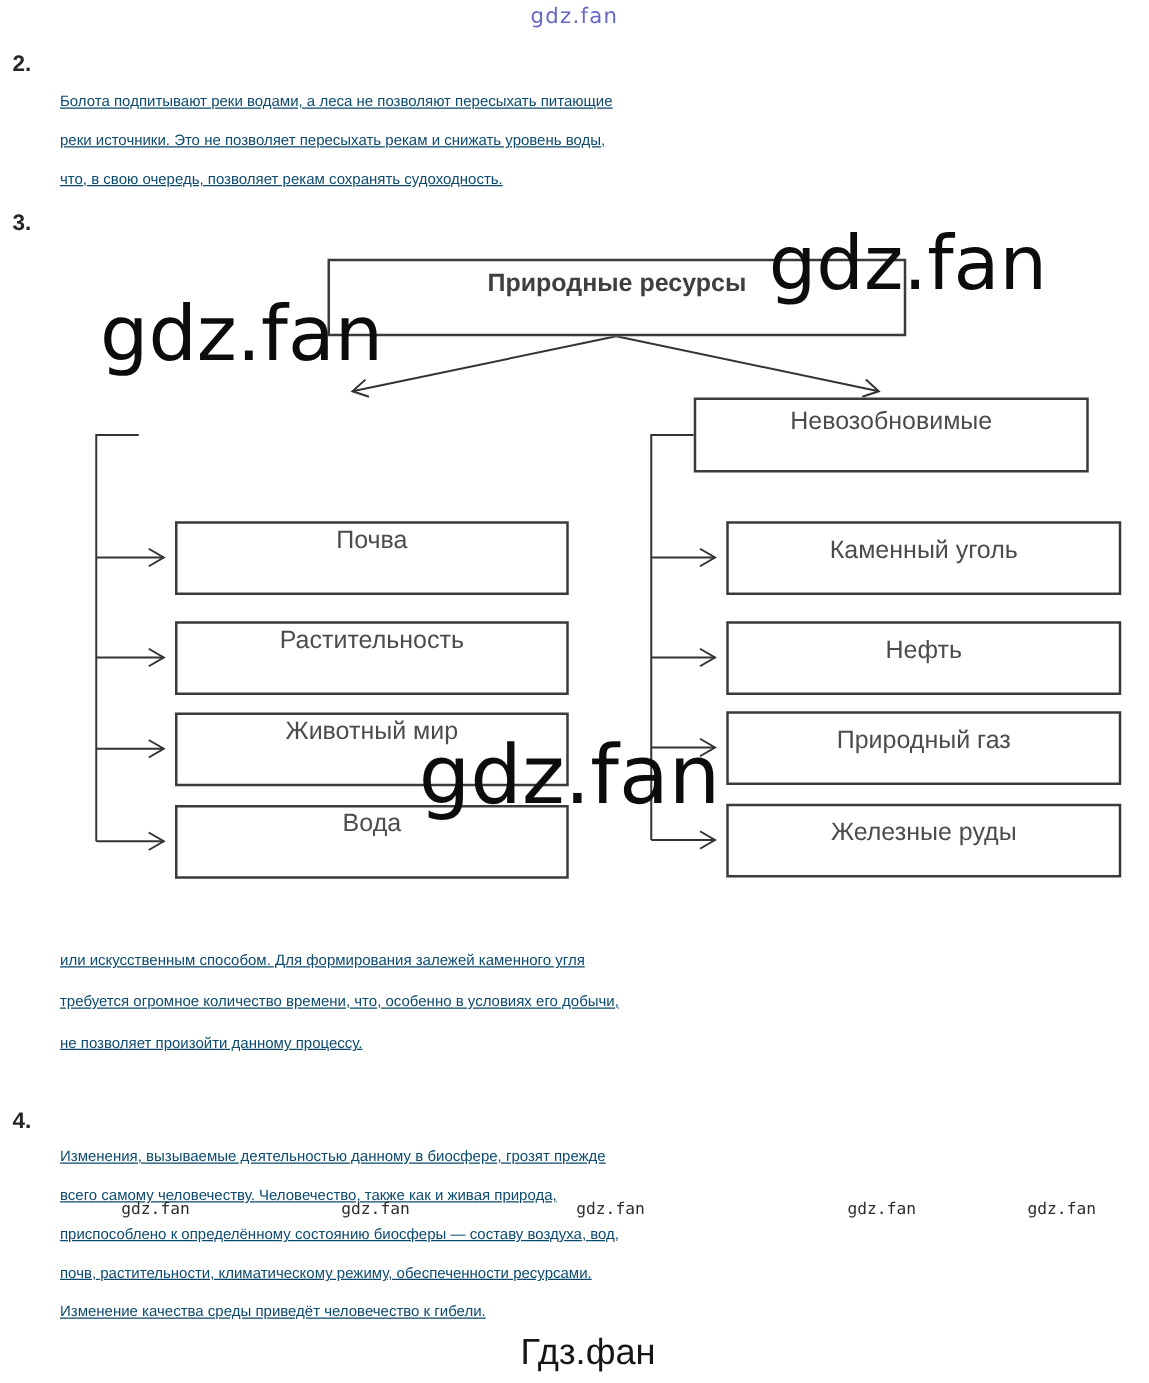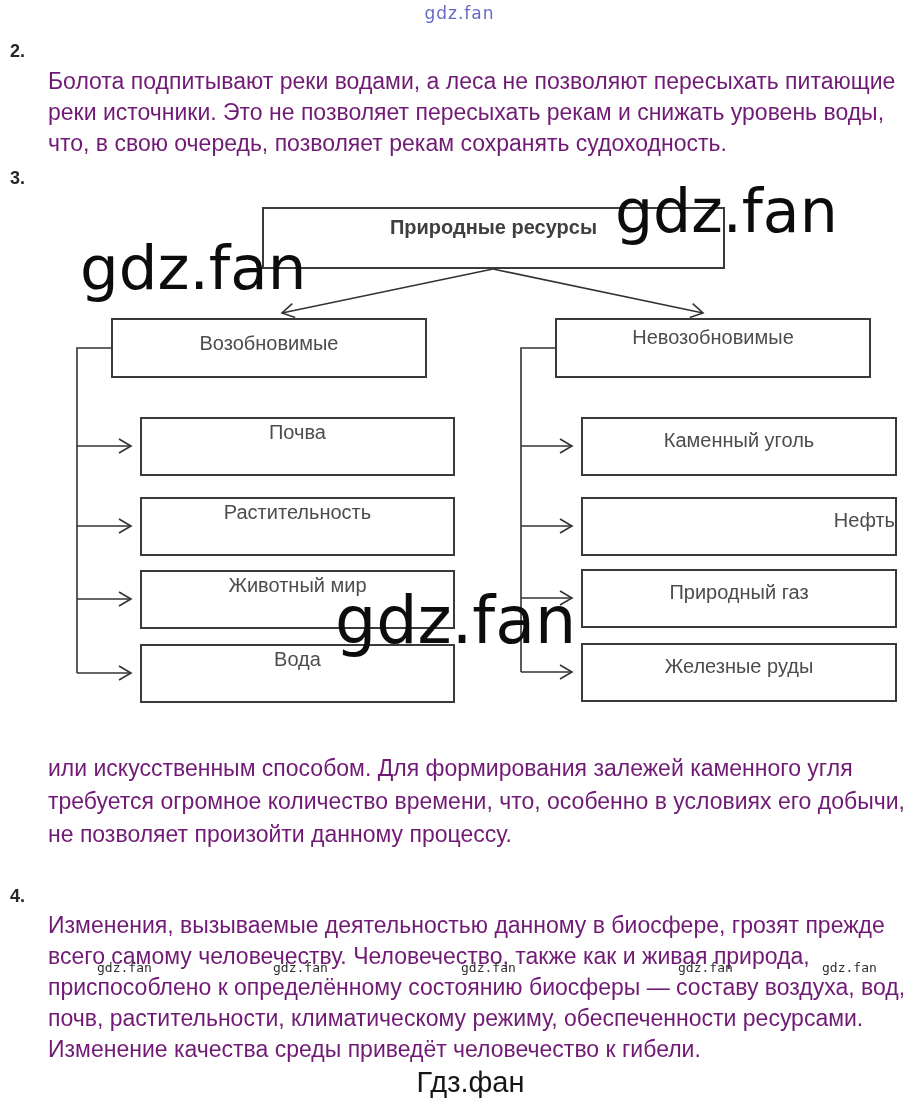--- a/index.html
+++ b/index.html
@@ -21,21 +21,21 @@
   .wm-big-right{left:615px;top:181px;font-size:60px;}
   .wm-big-center{left:335px;top:588px;font-size:65px;}
   .wm-small{
     font-family:"DejaVu Sans Mono",monospace;font-size:13px;color:#2e2e2e;
     top:960px;line-height:16px;z-index:5;white-space:nowrap;
   }
   
   .qnum{left:10px;font-size:18px;font-weight:bold;color:#262626;}
   
   .para{left:48px;width:865px;}
-  .para .line{line-height:31px;font-size:23px;color:#701a75;white-space:nowrap;}
+  .para .line{line-height:31px;font-size:12px;color:#0c4a6e;white-space:nowrap;text-decoration:underline;}
   .para.mid .line{line-height:33px;}
   
   .diagram{left:0;top:190px;width:919px;height:530px;z-index:1;}
   .dg-svg{position:absolute;left:0;top:0;}
   .dbox{
     position:absolute;border:2px solid #3a3a3a;background:#ffffff;
     display:flex;align-items:center;justify-content:center;box-sizing:border-box;
   }
   .dbox .lbl{font-size:20px;color:#4c4c4c;white-space:nowrap;}
   .dbox.root{left:262px;top:17px;width:463px;height:62px;padding-bottom:22px;}
@@ -89,44 +89,41 @@
         <path d="M521,336 L572,336" marker-end="url(#arrow)"></path>
         <path d="M521,408 L572,408" marker-end="url(#arrow)"></path>
         <path d="M521,482 L572,482" marker-end="url(#arrow)"></path>
       </g>
     </svg>
 
     <div class="dbox root">
       <span class="lbl">Природные ресурсы</span>
     </div>
 
-    <div class="dbox cat-l">
-      <span class="lbl">Возобновимые</span>
-    </div>
     <div class="dbox cat-r">
       <span class="lbl">Невозобновимые</span>
     </div>
 
     <div class="dbox leaf-l" style="top:227px;">
       <span class="lbl">Почва</span>
     </div>
     <div class="dbox leaf-l" style="top:307px;">
       <span class="lbl">Растительность</span>
     </div>
     <div class="dbox leaf-l" style="top:380px;">
       <span class="lbl">Животный мир</span>
     </div>
     <div class="dbox leaf-l" style="top:454px;">
       <span class="lbl">Вода</span>
     </div>
 
     <div class="dbox leaf-r" style="top:227px;">
       <span class="lbl">Каменный уголь</span>
     </div>
-    <div class="dbox leaf-r" style="top:307px;justify-content:flex-end;">
+    <div class="dbox leaf-r" style="top:307px;">
       <span class="lbl">Нефть</span>
     </div>
     <div class="dbox leaf-r" style="top:379px;">
       <span class="lbl">Природный газ</span>
     </div>
     <div class="dbox leaf-r" style="top:453px;">
       <span class="lbl">Железные руды</span>
     </div>
   </div>
 

